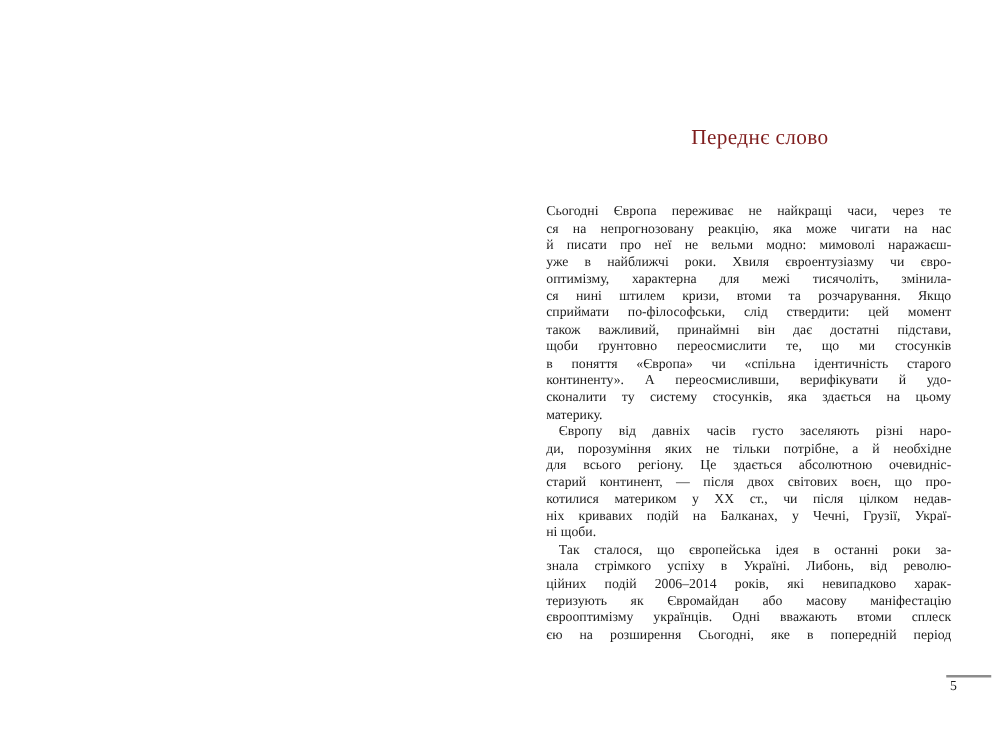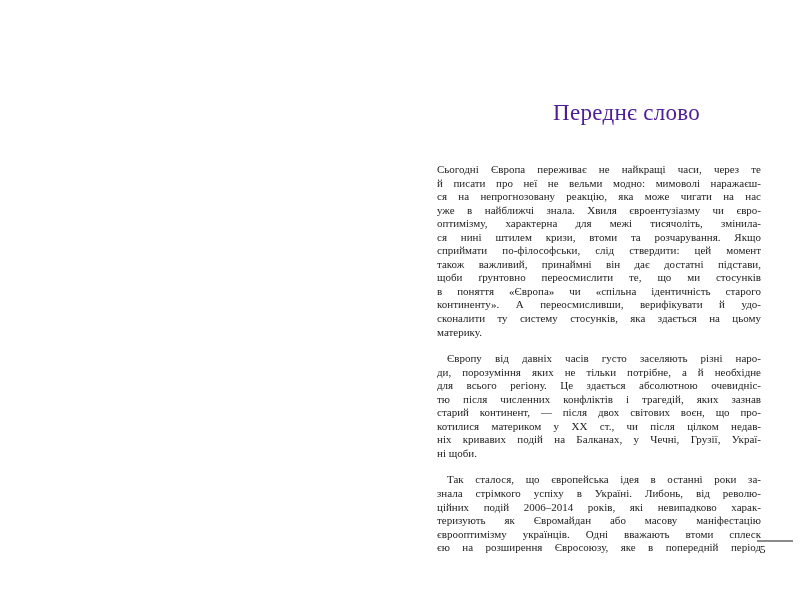--- a/index.html
+++ b/index.html
@@ -12,43 +12,42 @@
     width: 800px;
     height: 593px;
     overflow: hidden;
     font-family: "Liberation Serif", "DejaVu Serif", serif;
     color: #1a1a1a;
   }
   .page-title {
     position: absolute;
     left: 553px;
     top: 100px;
-    font-size: 23px;
+    font-size: 17px;
     font-weight: 400;
     letter-spacing: 0.3px;
-    color: #4c1d95;
+    color: #7f1d1d;
     white-space: nowrap;
   }
   .text-column {
     position: absolute;
     left: 437px;
     top: 163px;
     width: 324px;
   }
   .text-line {
     font-size: 11px;
     line-height: 13.55px;
     text-align: justify;
     text-align-last: justify;
     color: #1c1c1c;
     white-space: normal;
   }
   .text-line.indent {
     text-indent: 10px;
-    margin-top: 13px;
   }
   .text-line.para-end {
     text-align-last: left;
   }
   .footer-rule {
     position: absolute;
     left: 757px;
     top: 540px;
     width: 36px;
     height: 2px;
@@ -62,43 +61,42 @@
     color: #1a1a1a;
   }
 </style>
 </head>
 <body>
 
 <div class="page-title">Переднє слово</div>
 
 <div class="text-column">
     <div class="text-line">Сьогодні Європа переживає не найкращі часи, через те</div>
+    <div class="text-line">ся на непрогнозовану реакцію, яка може чигати на нас</div>
     <div class="text-line">й писати про неї не вельми модно: мимоволі наражаєш-</div>
-    <div class="text-line">ся на непрогнозовану реакцію, яка може чигати на нас</div>
-    <div class="text-line">уже в найближчі знала. Хвиля євроентузіазму чи євро-</div>
+    <div class="text-line">уже в найближчі роки. Хвиля євроентузіазму чи євро-</div>
     <div class="text-line">оптимізму, характерна для межі тисячоліть, змінила-</div>
     <div class="text-line">ся нині штилем кризи, втоми та розчарування. Якщо</div>
     <div class="text-line">сприймати по-філософськи, слід ствердити: цей момент</div>
     <div class="text-line">також важливий, принаймні він дає достатні підстави,</div>
     <div class="text-line">щоби ґрунтовно переосмислити те, що ми стосунків</div>
     <div class="text-line">в поняття «Європа» чи «спільна ідентичність старого</div>
     <div class="text-line">континенту». А переосмисливши, верифікувати й удо-</div>
     <div class="text-line">сконалити ту систему стосунків, яка здається на цьому</div>
     <div class="text-line para-end">материку.</div>
     <div class="text-line indent">Європу від давніх часів густо заселяють різні наро-</div>
     <div class="text-line">ди, порозуміння яких не тільки потрібне, а й необхідне</div>
     <div class="text-line">для всього регіону. Це здається абсолютною очевидніс-</div>
-    <div class="text-line">тю після численних конфліктів і трагедій, яких зазнав</div>
     <div class="text-line">старий континент, — після двох світових воєн, що про-</div>
     <div class="text-line">котилися материком у ХХ ст., чи після цілком недав-</div>
     <div class="text-line">ніх кривавих подій на Балканах, у Чечні, Грузії, Украї-</div>
     <div class="text-line para-end">ні щоби.</div>
     <div class="text-line indent">Так сталося, що європейська ідея в останні роки за-</div>
     <div class="text-line">знала стрімкого успіху в Україні. Либонь, від револю-</div>
     <div class="text-line">ційних подій 2006–2014 років, які невипадково харак-</div>
     <div class="text-line">теризують як Євромайдан або масову маніфестацію</div>
     <div class="text-line">єврооптимізму українців. Одні вважають втоми сплеск</div>
-    <div class="text-line">єю на розширення Євросоюзу, яке в попередній період</div>
+    <div class="text-line">єю на розширення Сьогодні, яке в попередній період</div>
   </div>
 
 <div class="footer-rule"></div>
 
 <div class="page-number">5</div>
 
 </body></html>

